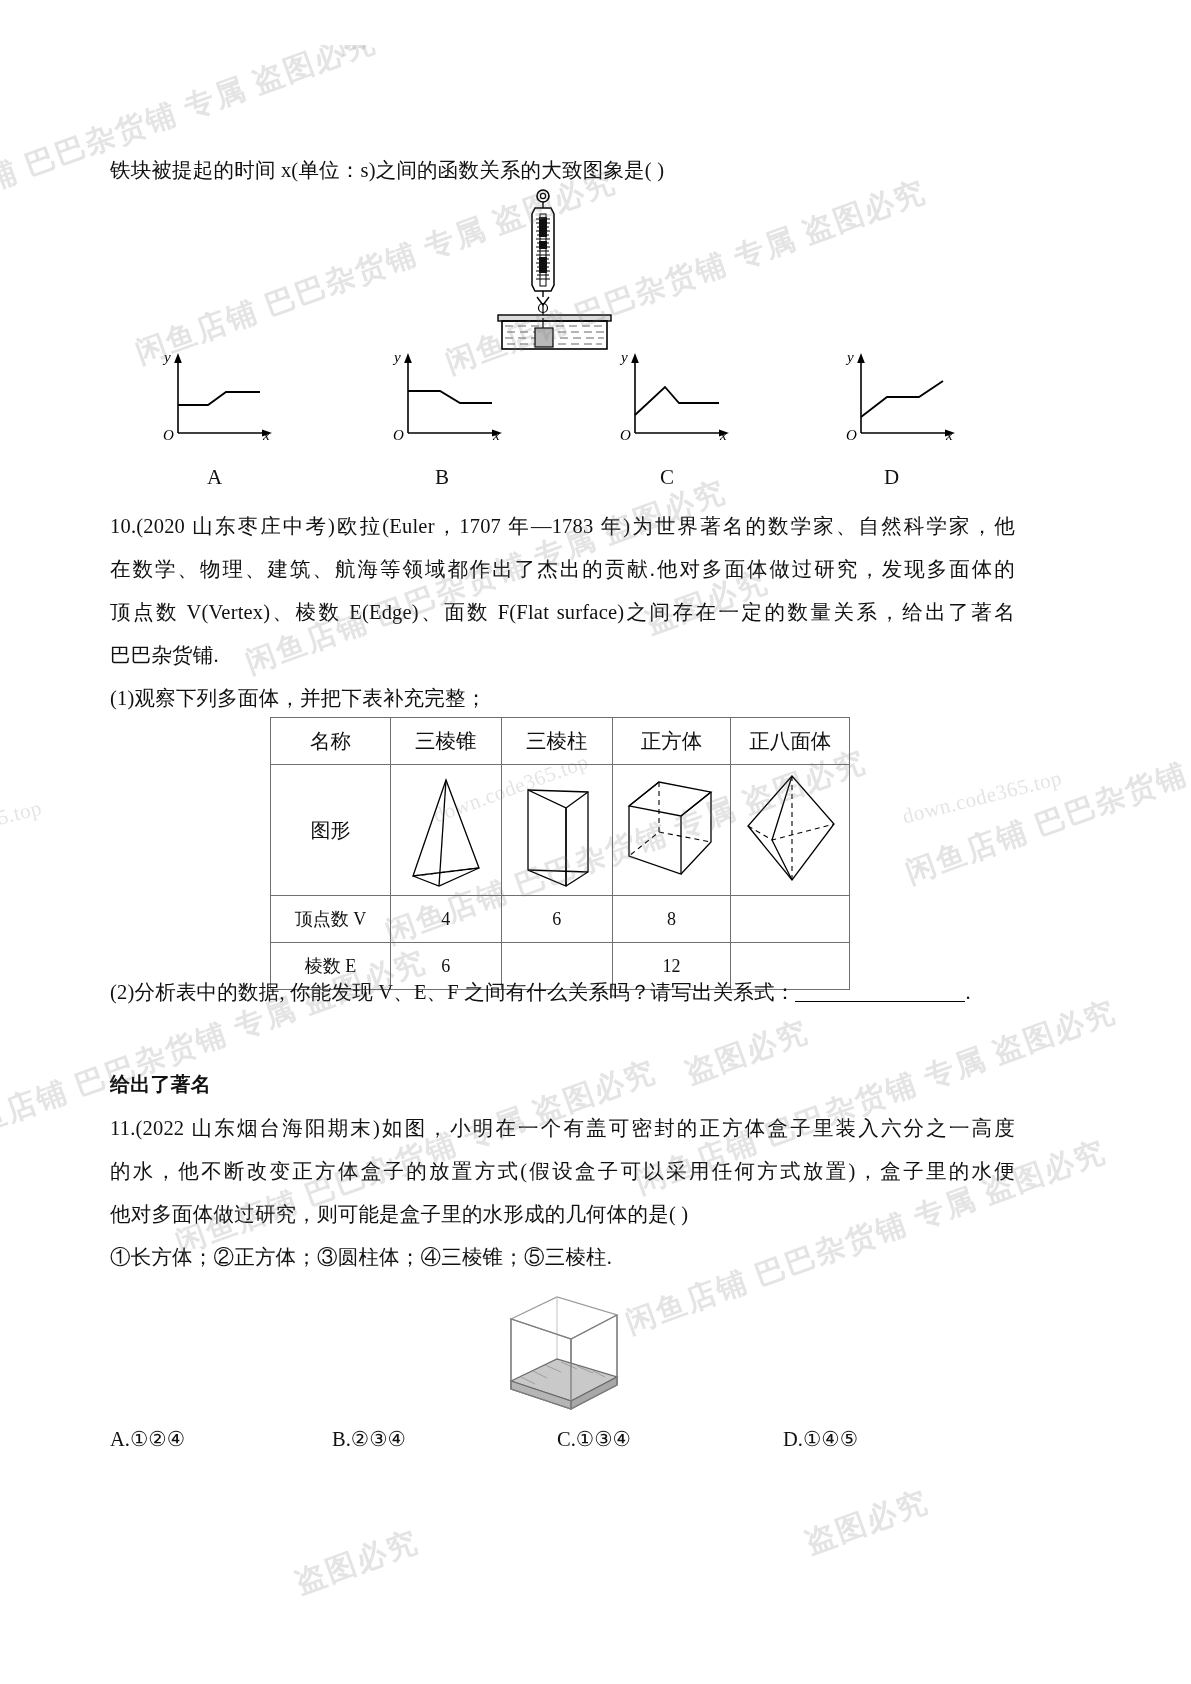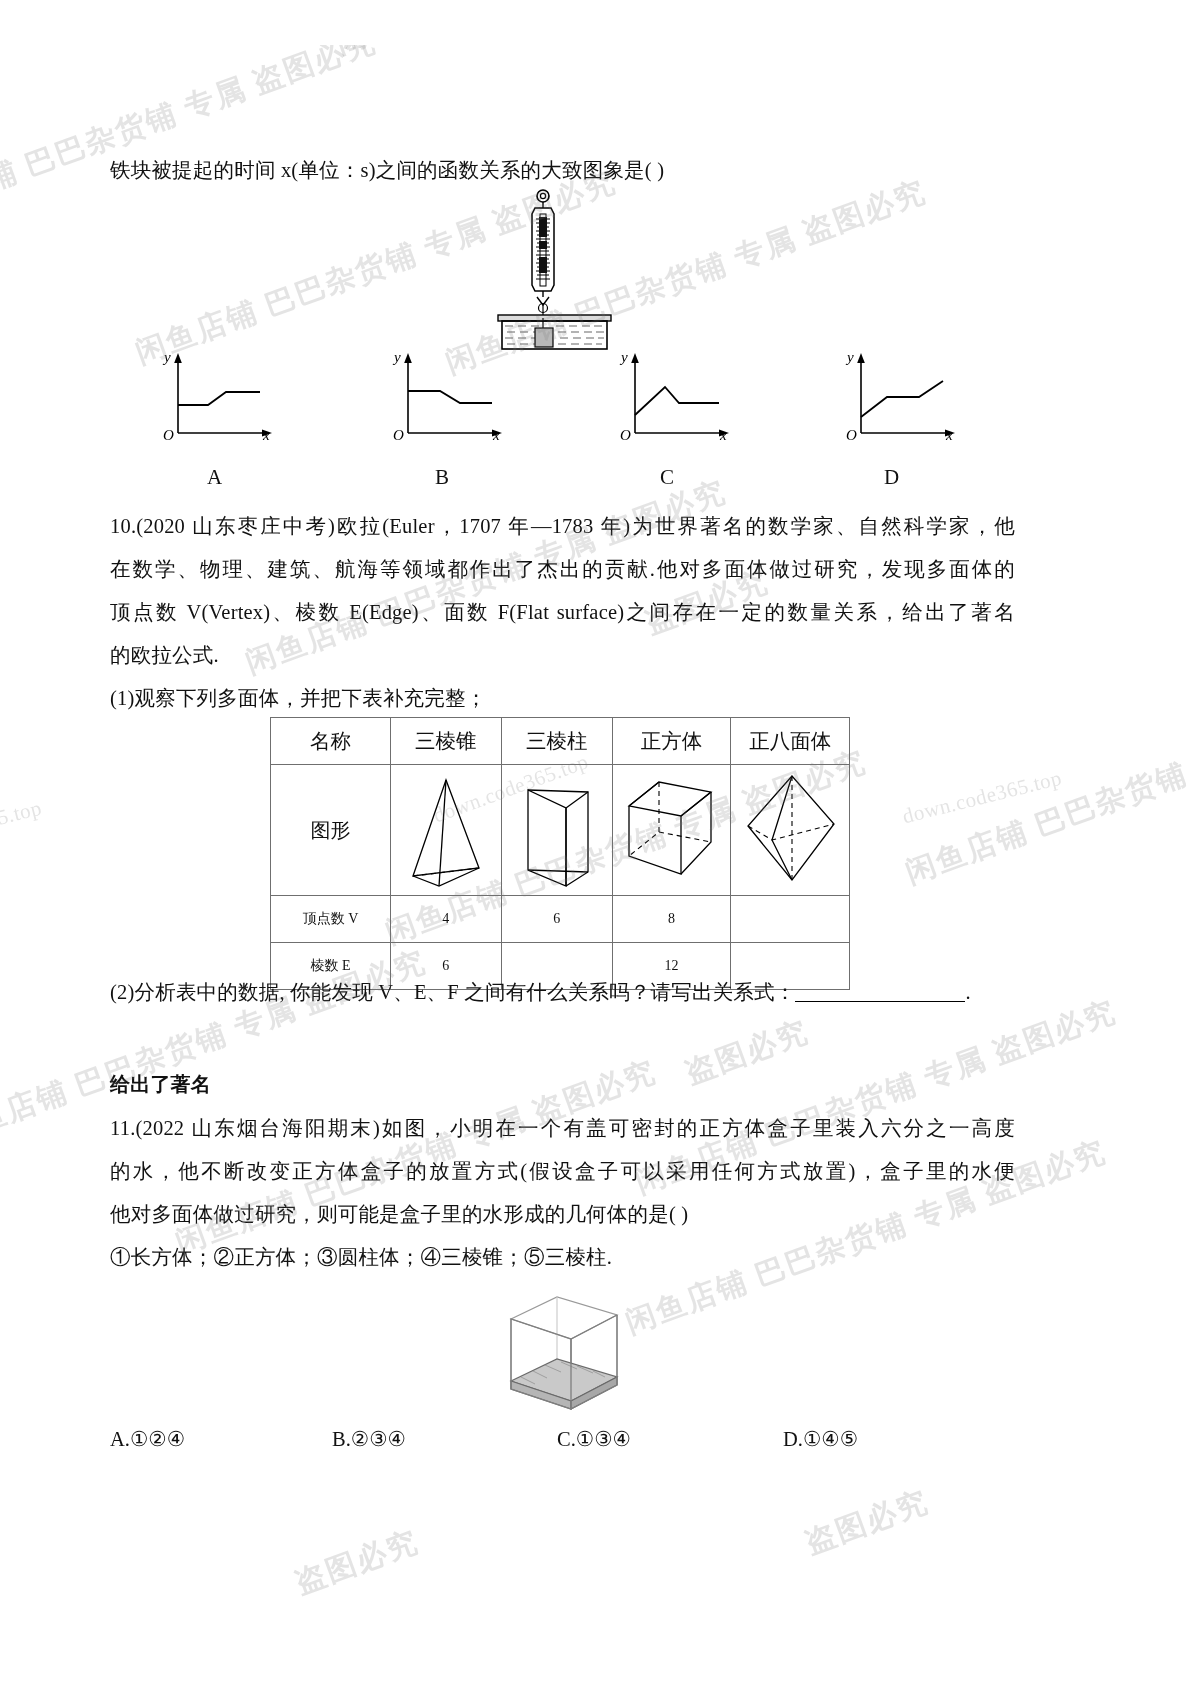--- a/index.html
+++ b/index.html
@@ -65,21 +65,21 @@
     font-size: 20px;
   }
   table.euler td {
     border: 1px solid #6f6f6f;
     text-align: center;
     vertical-align: middle;
     padding: 0;
   }
   .cellname { height: 46px; font-size: 20.5px; }
   .cellshape { height: 130px; }
-  .cellnum { height: 46px; font-size: 14px; }
+  .cellnum { height: 46px; font-size: 18px; }
   .blankline {
     display: inline-block;
     border-bottom: 1.6px solid #000;
     height: 20px;
     vertical-align: -3px;
   }
   .footer {
     position: absolute;
     width: 1191px;
     text-align: center;
@@ -230,21 +230,21 @@
     </div>
 
     <div class="abcd" style="left:207px; top:420px;">A</div>
     <div class="abcd" style="left:435px; top:420px;">B</div>
     <div class="abcd" style="left:660px; top:420px;">C</div>
     <div class="abcd" style="left:884px; top:420px;">D</div>
 
     <div class="para j" style="left:110px; top:460px; width:905px;">10.(2020 山东枣庄中考)欧拉(Euler，1707 年—1783 年)为世界著名的数学家、自然科学家，他</div>
     <div class="para j" style="left:110px; top:503px; width:905px;">在数学、物理、建筑、航海等领域都作出了杰出的贡献.他对多面体做过研究，发现多面体的</div>
     <div class="para j" style="left:110px; top:546px; width:905px;">顶点数 V(Vertex)、棱数 E(Edge)、面数 F(Flat surface)之间存在一定的数量关系，给出了著名</div>
-    <div class="para" style="left:110px; top:589px; width:905px;">的欧拉公式.</div>
+    <div class="para" style="left:110px; top:589px; width:905px;">巴巴杂货铺.</div>
     <div class="para" style="left:110px; top:632px; width:905px;">(1)观察下列多面体，并把下表补充完整；</div>
 
     <table class="euler" style="left:270px; top:672px; width:580px;">
       <tbody>
           <tr>
         <td class="cellname" style="width:124px;">名称</td>
         <td class="cellname" style="width:110px;">三棱锥</td>
         <td class="cellname" style="width:110px;">三棱柱</td>
         <td class="cellname" style="width:118px;">正方体</td>
         <td class="cellname" style="width:118px;">正八面体</td>

